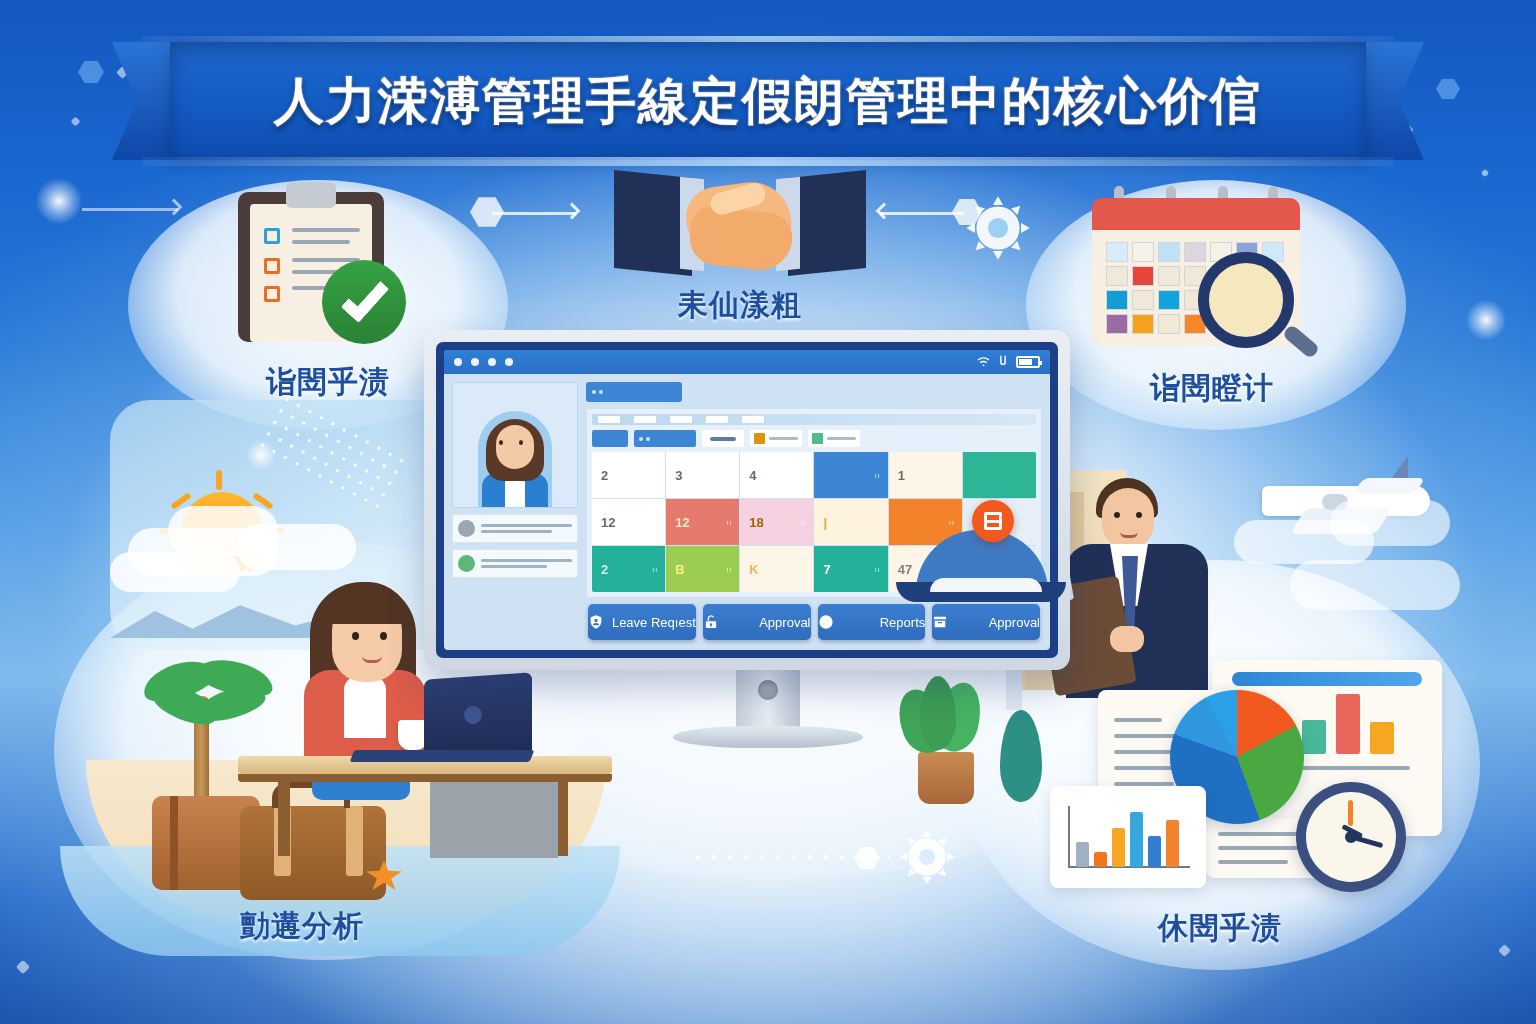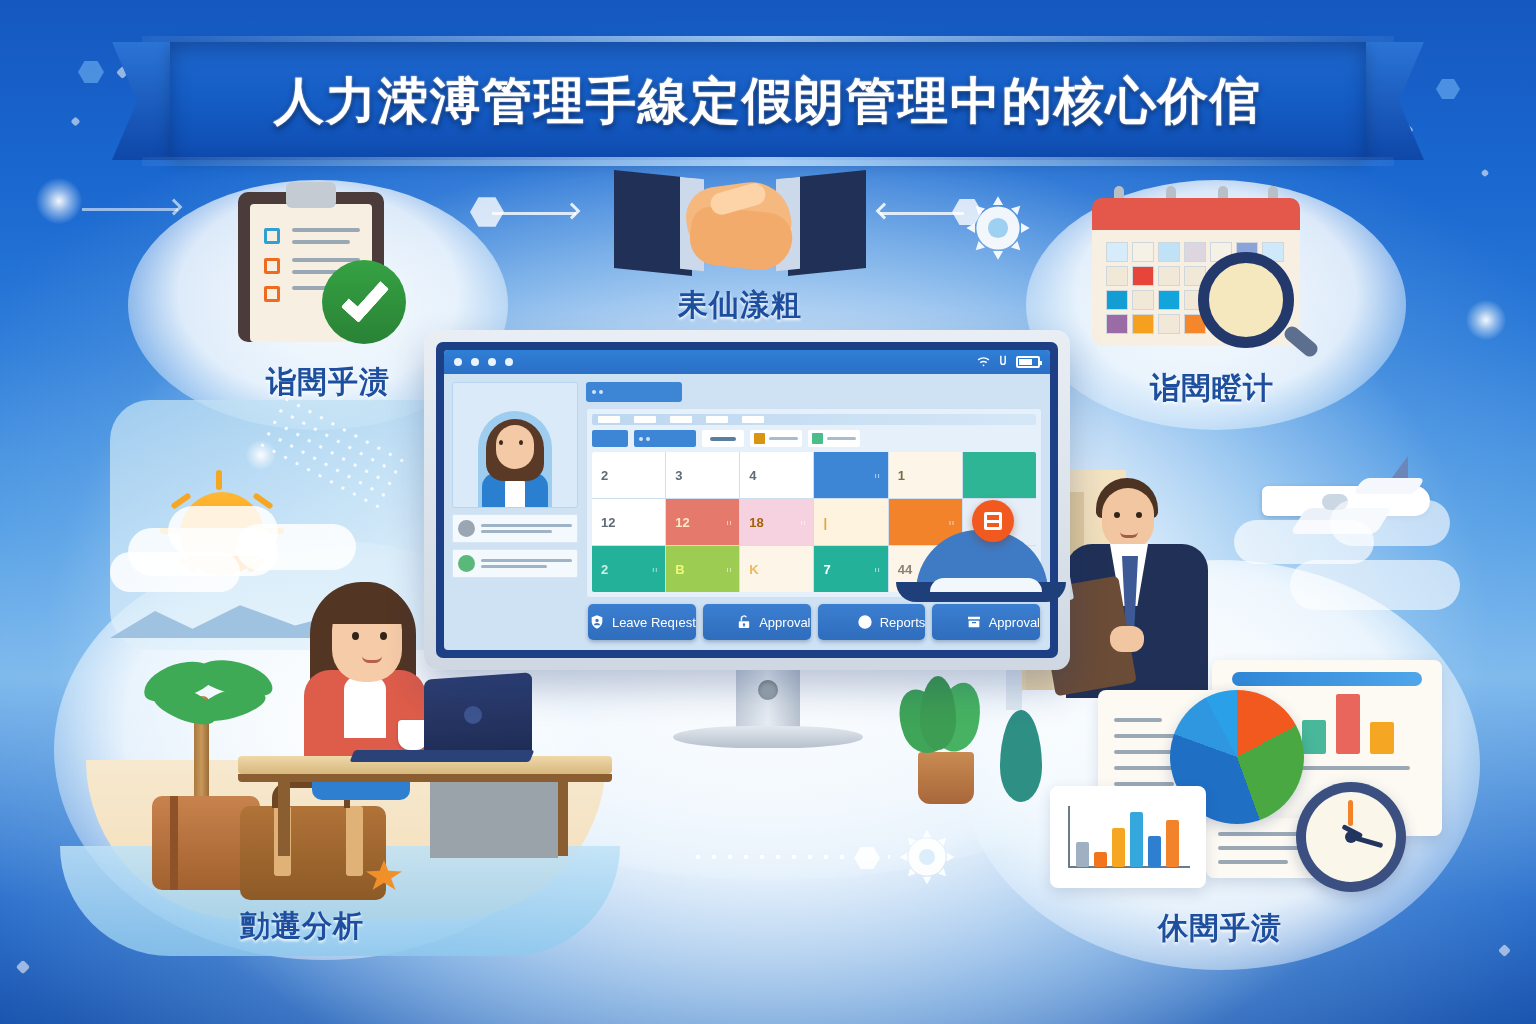--- a/index.html
+++ b/index.html
@@ -92,21 +92,21 @@
   .chip.key{width:52px;background:#fff;display:flex;align-items:center;gap:4px;padding:0 4px;}
   .chip.key .sw{width:11px;height:11px;border-radius:1px;flex:none;}
   .chip.key .ln{flex:1;height:3px;background:#a9bccd;border-radius:2px;}
 
   #calendar{flex:1;display:grid;grid-template-columns:repeat(6,1fr);grid-template-rows:repeat(3,1fr);gap:1px;background:#cddff0;border-radius:2px;overflow:hidden;position:relative;}
   .cell{background:#fff;position:relative;display:flex;align-items:center;}
   .cell .num{font-size:13px;font-weight:bold;margin-left:9px;color:#5e6b78;}
   .cell .tag{position:absolute;right:7px;top:50%;transform:translateY(-50%);font-size:7px;color:rgba(255,255,255,.85);letter-spacing:1px;}
 
   #btnrow{display:flex;gap:7px;padding:0 2px 2px;}
-  .btn{flex:1;height:36px;background:linear-gradient(180deg,#3b7fd0,#2f6dbd);border-radius:5px;display:flex;align-items:center;justify-content:flex-end;gap:7px;color:#fff;font-size:13px;
+  .btn{flex:1;height:36px;background:linear-gradient(180deg,#3b7fd0,#2f6dbd);border-radius:5px;display:flex;align-items:center;justify-content:space-between;gap:7px;color:#fff;font-size:13px;
        box-shadow:0 2px 4px rgba(10,40,90,.3);}
   .btn svg{width:16px;height:16px;fill:#fff;}
 
   #mon-neck{position:absolute;left:50%;transform:translateX(-50%);top:670px;width:64px;height:62px;background:linear-gradient(90deg,#c5ced9,#e7edf3,#b9c3cf);}
   #mon-base{position:absolute;left:50%;transform:translateX(-50%);top:726px;width:190px;height:22px;background:linear-gradient(180deg,#e2e8ef,#b6c1cd);border-radius:50%/60%;}
   #mon-btn{position:absolute;left:50%;transform:translateX(-50%);top:680px;width:20px;height:20px;border-radius:50%;background:#8c99a6;box-shadow:inset 0 2px 4px rgba(0,0,0,.25);}
 
   
   .person{position:absolute;}
   .rect{position:absolute;}
@@ -525,21 +525,21 @@
                     <span class="tag">ıı</span>
                   </div>
                   <div class="cell" style="background: rgb(253, 246, 232);">
                     <span class="num" style="color: rgb(240, 185, 91);">K</span>
                   </div>
                   <div class="cell" style="background: rgb(35, 177, 154);">
                     <span class="num" style="color: rgb(255, 255, 255);">7</span>
                     <span class="tag">ıı</span>
                   </div>
                   <div class="cell" style="background: rgb(253, 246, 232);">
-                    <span class="num" style="color: rgb(139, 130, 116);">44</span>
+                    <span class="num" style="color: rgb(139, 130, 116);">47</span>
                   </div>
                   <div class="cell" style="background: rgb(230, 239, 248);">
                     <span class="num" style="color: rgb(94, 107, 120);"></span>
                   </div>
                 </div>
             </div>
 
             <div id="btnrow">
               <div class="btn">
                 <svg viewBox="0 0 24 24">

